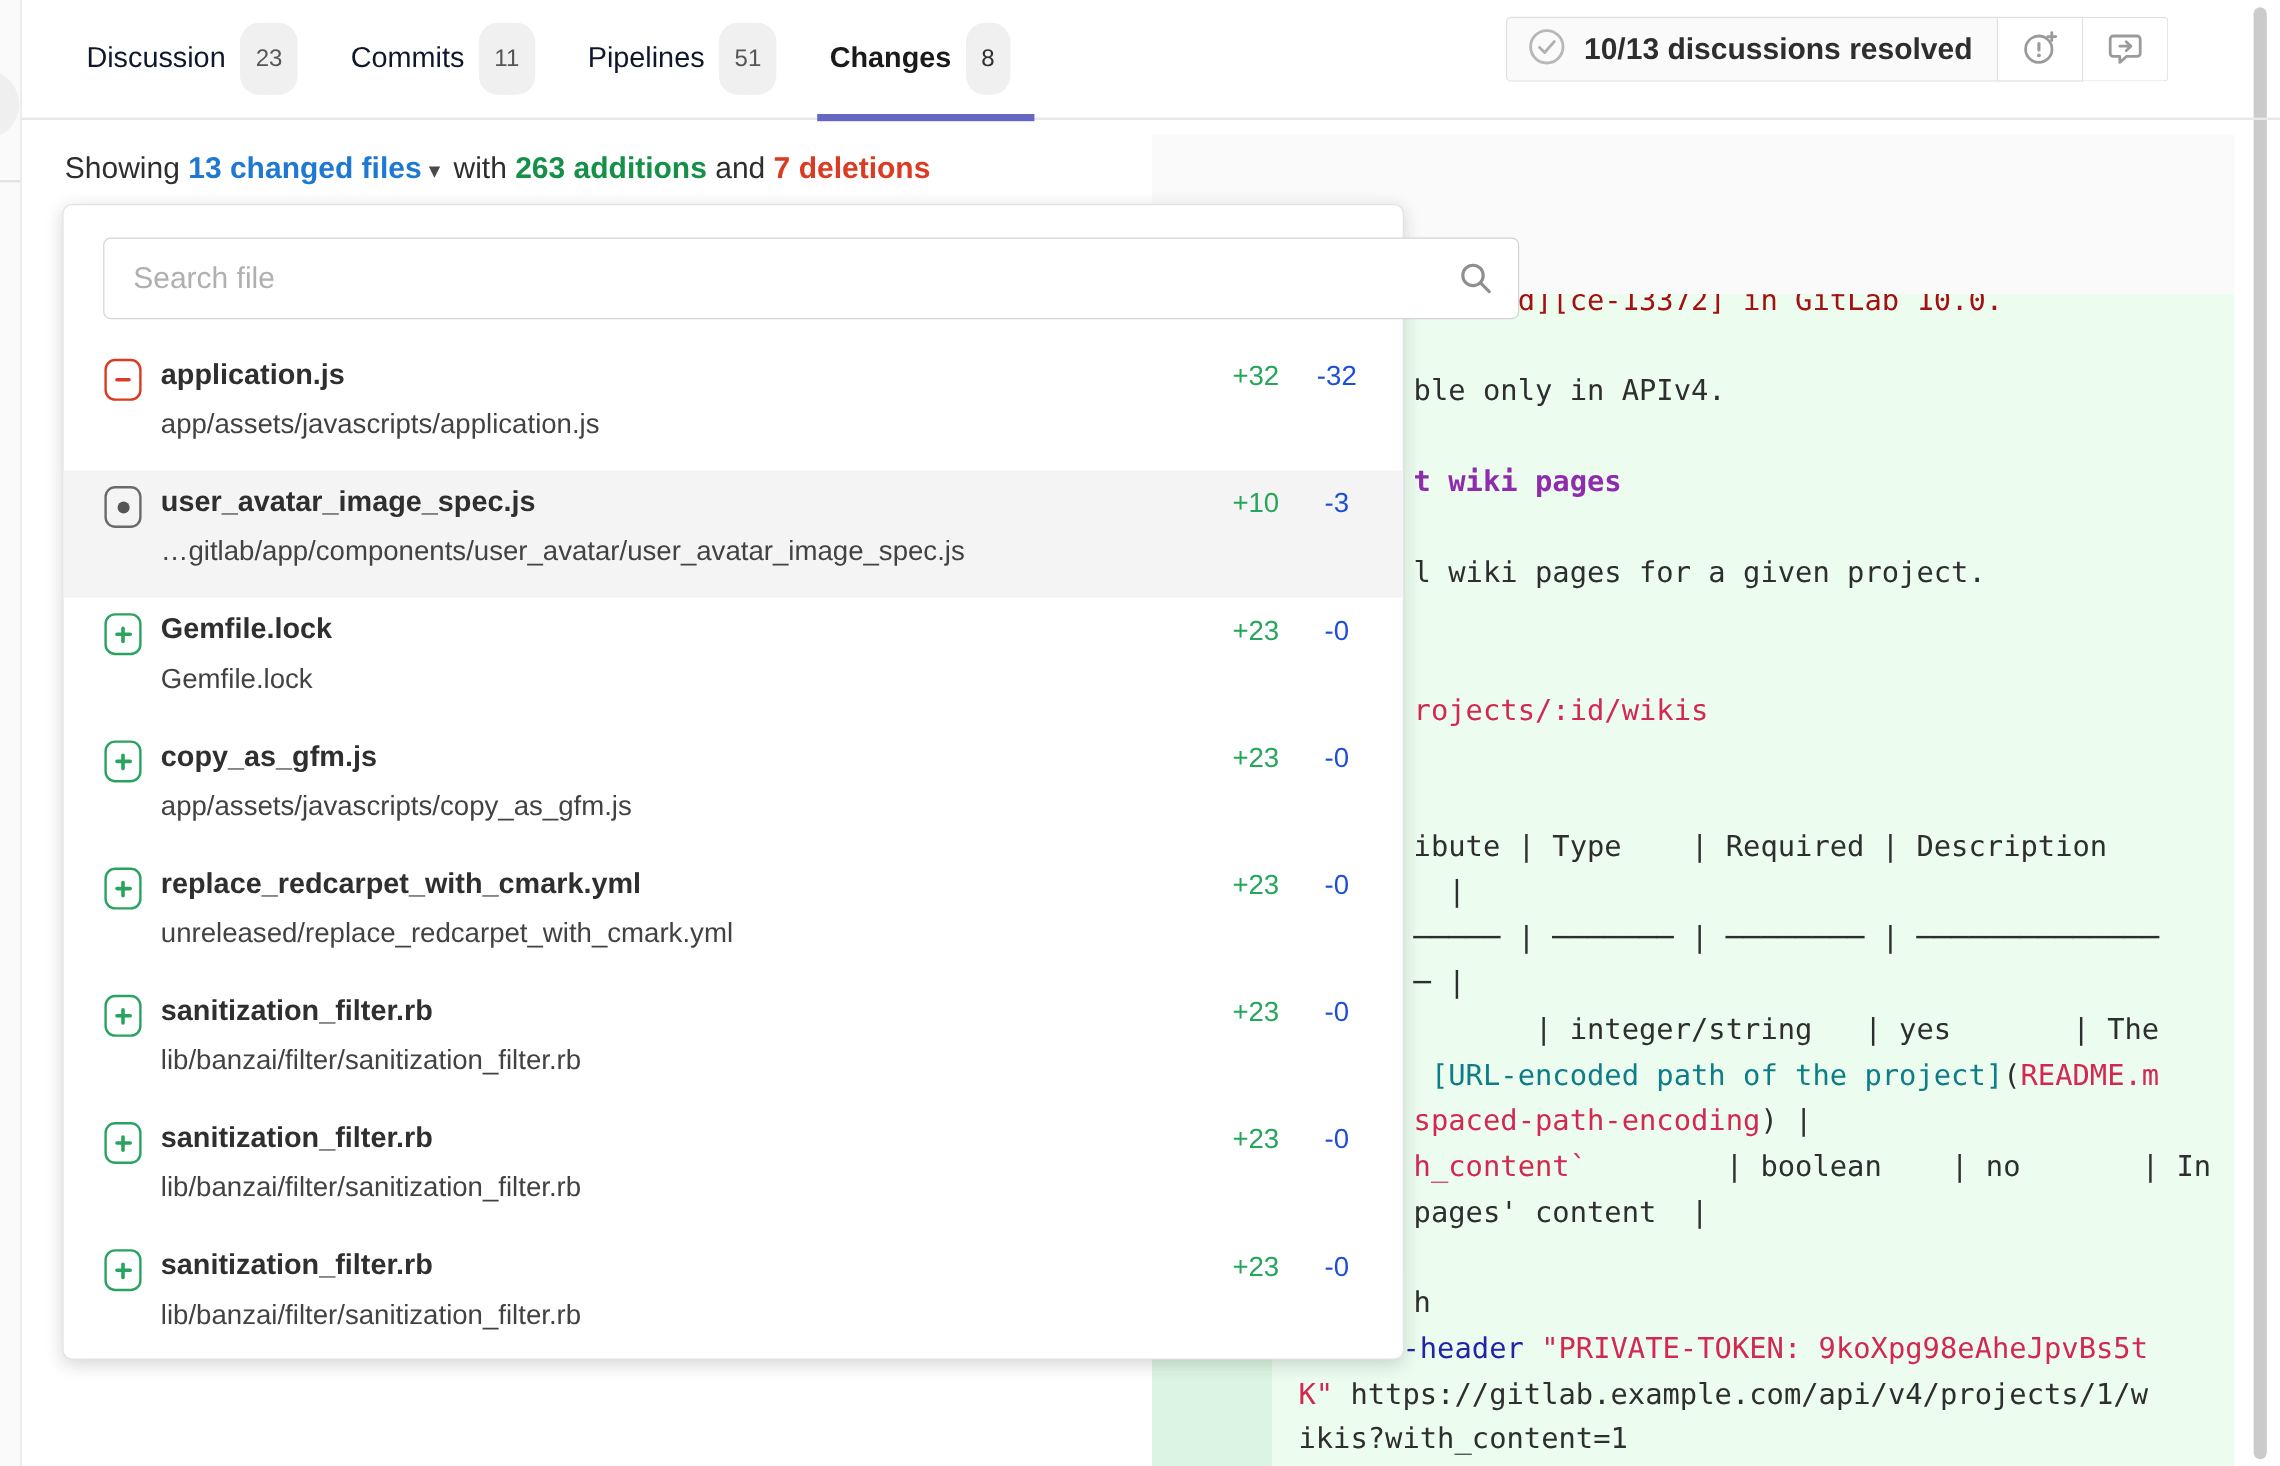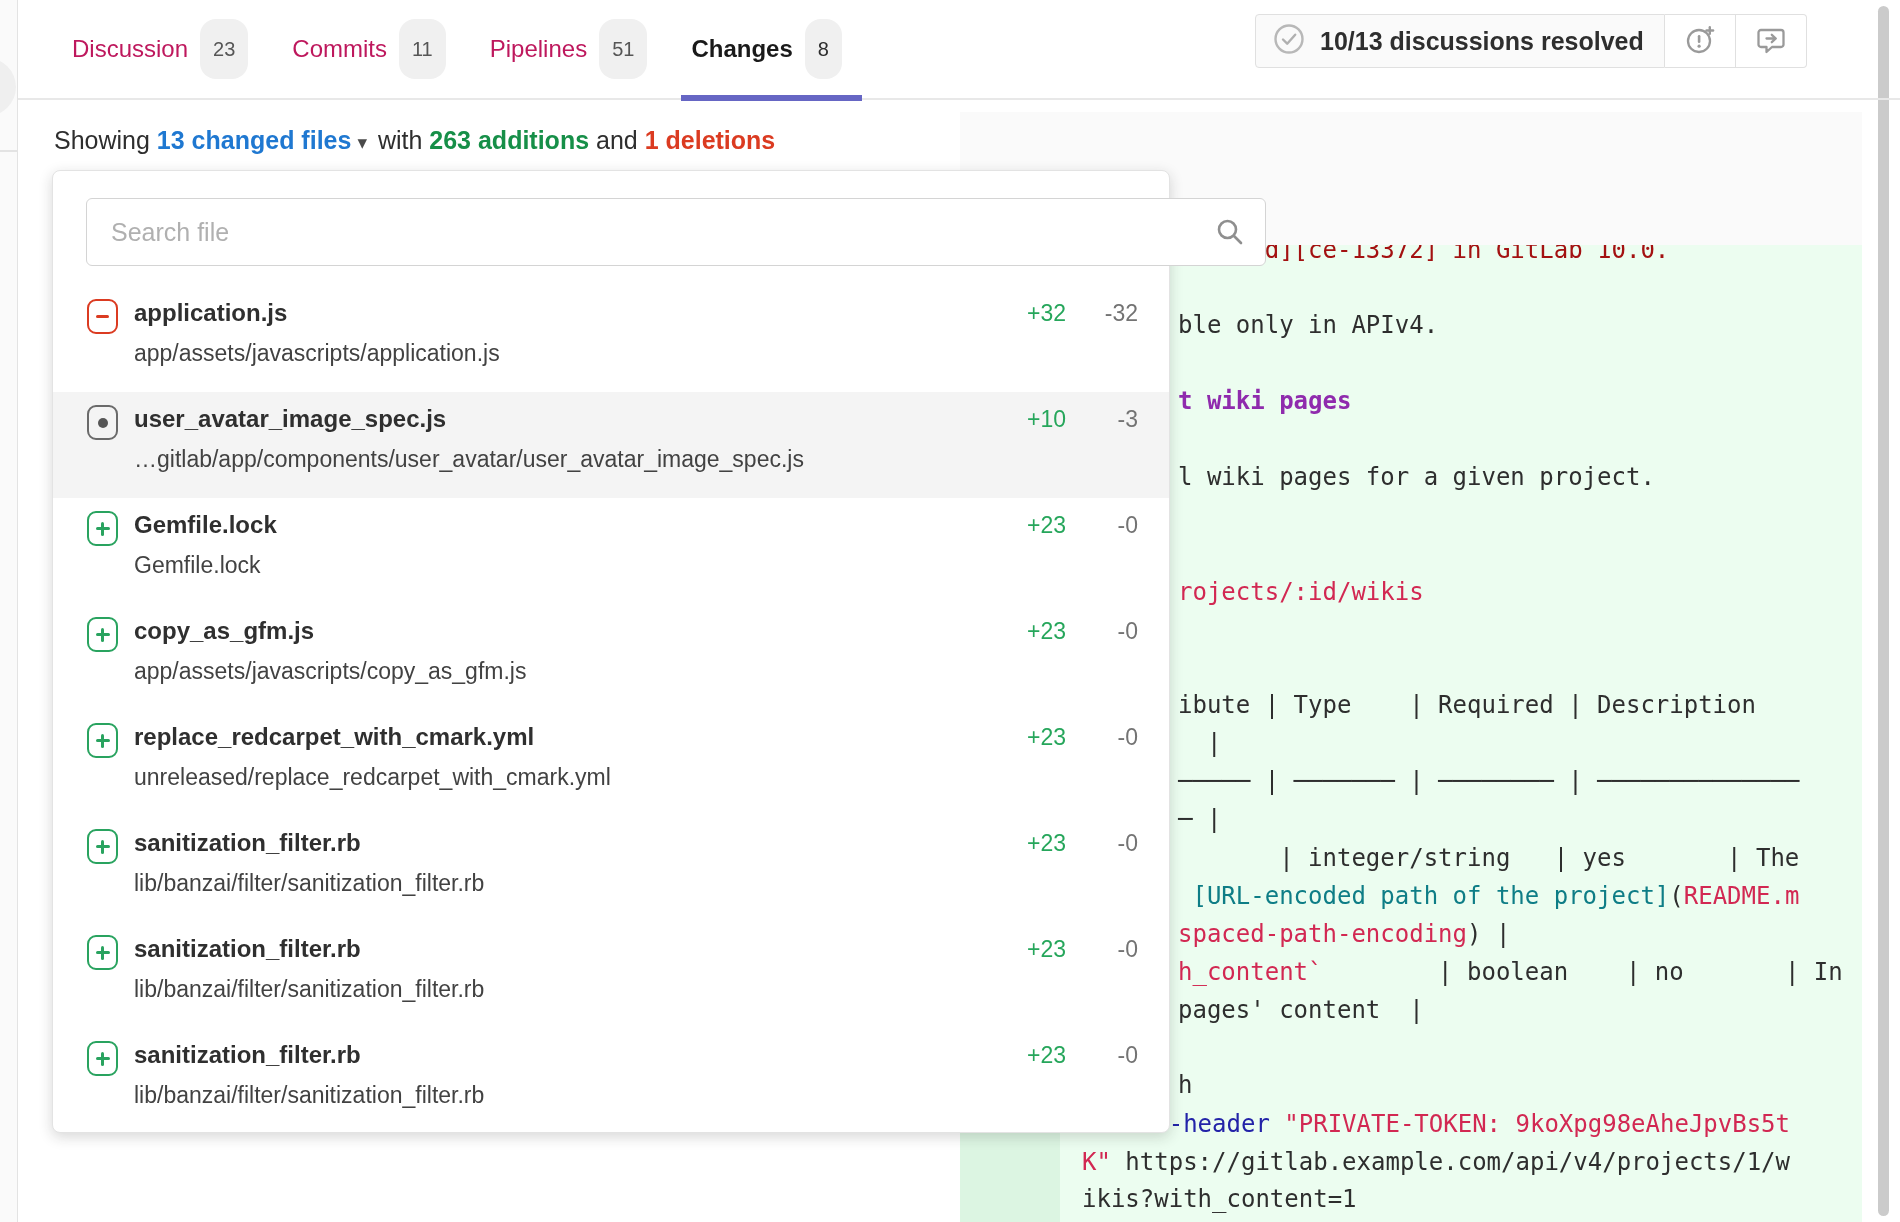--- a/index.html
+++ b/index.html
@@ -10,21 +10,21 @@
   .left-strip { position:absolute; left:0; top:0; width:18px; height:1222px;
     background:#fafafa; border-right:1.5px solid #e3e3e3; overflow:hidden; }
   .left-strip .avatar-frag { position:absolute; left:-42px; top:58px; width:58px; height:58px;
     border-radius:50%; background:#efefef; }
   .left-strip .strip-divider { position:absolute; left:0; top:150px; width:18px; height:1.5px; background:#e3e3e3; }
 
   
   .tabbar { position:absolute; left:18px; top:0; right:0; height:100px;
     border-bottom:2px solid #e8e8e8; display:flex; align-items:center; padding-left:54px; gap:44px; }
   .tab { position:relative; display:flex; align-items:center; gap:12px; height:100px; cursor:pointer; }
-  .tab .tab-label { font-size:24px; color:#be185d; }
+  .tab .tab-label { font-size:24px; color:#0f172a; }
   .tab.active .tab-label { color:#1a1a1a; font-weight:700; }
   .tab .tab-badge { background:#f0f0f0; color:#565656; font-size:20px; line-height:1;
     padding:20px 13px; border-radius:16px; }
   .tab.active .tab-badge { color:#2e2e2e; }
   .tab.active::after { content:""; position:absolute; left:-10px; right:-20px; bottom:-2px;
     height:6px; background:#6666c4; border-radius:0; }
 
   
   .resolved-group { position:absolute; left:1255px; top:14px; height:54px; display:flex; }
   .resolved-bar { display:flex; align-items:center; gap:14px; padding:0 20px 0 16px;
@@ -80,21 +80,21 @@
   .file-icon.dot   { border-color:#6a6a6a; }
   .glyph-bar { width:13px; height:3.5px; background:#db3b21; border-radius:2px; }
   .glyph-plus { position:relative; width:14px; height:14px; }
   .glyph-plus::before { content:""; position:absolute; left:0; top:5.2px; width:14px; height:3.5px; background:#29a35f; border-radius:2px; }
   .glyph-plus::after  { content:""; position:absolute; left:5.2px; top:0; width:3.5px; height:14px; background:#29a35f; border-radius:2px; }
   .glyph-dot { width:10px; height:10px; border-radius:50%; background:#565656; }
   .file-title { position:absolute; left:81px; top:12px; font-size:24px; font-weight:700; color:#2f2f2f; line-height:30px; }
   .file-path  { position:absolute; left:81px; top:52px; font-size:23px; color:#424242; line-height:30px; }
   .file-stats { position:absolute; right:31px; top:14px; display:flex; gap:24px; font-size:23px; }
   .stat-added   { color:#26a65b; min-width:52px; text-align:right; }
-  .stat-removed { color:#737373; min-width:48px; text-align:right; }
+  .stat-removed { color:#1d4ed8; min-width:48px; text-align:center; }
 </style>
 </head>
 <body>
 
 <div class="left-strip">
   <div class="avatar-frag"></div>
   <div class="strip-divider"></div>
 </div>
 
 <div class="diff-header-bg"></div>
@@ -166,21 +166,21 @@
     <span>
       <svg width="36" height="36" viewBox="0 0 36 36" fill="none">
         <path d="M8 9h20a2.5 2.5 0 0 1 2.5 2.5v12A2.5 2.5 0 0 1 28 26h-9l-5.5 5v-5H8a2.5 2.5 0 0 1-2.5-2.5v-12A2.5 2.5 0 0 1 8 9z" stroke="#9a9a9a" stroke-width="2.3" stroke-linejoin="round"></path>
         <path d="M13.5 17.5h8M18.8 13.8l4 3.7-4 3.7" stroke="#9a9a9a" stroke-width="2.3" fill="none" stroke-linecap="round" stroke-linejoin="round"></path>
       </svg>
     </span>
   </div>
 </div>
 
 <div class="summary-line">
-  <span>Showing </span><span class="files-link">13 changed files</span><span class="caret">▾</span><span> with </span><span class="adds">263 additions</span><span> and </span><span class="dels">1 deletions</span>
+  <span>Showing </span><span class="files-link">13 changed files</span><span class="caret">▾</span><span> with </span><span class="adds">263 additions</span><span> and </span><span class="dels">7 deletions</span>
 </div>
 
 <div class="dropdown">
   <div class="search-wrap">
     <input class="search-input" type="text" placeholder="Search file" style="">
     <span class="search-icon">
       <svg width="32" height="32" viewBox="0 0 32 32" fill="none">
         <circle cx="13.5" cy="13.5" r="8.5" stroke="#8f8f8f" stroke-width="2.6"></circle>
         <path d="M20 20l7 7" stroke="#8f8f8f" stroke-width="2.6" stroke-linecap="round"></path>
       </svg>

